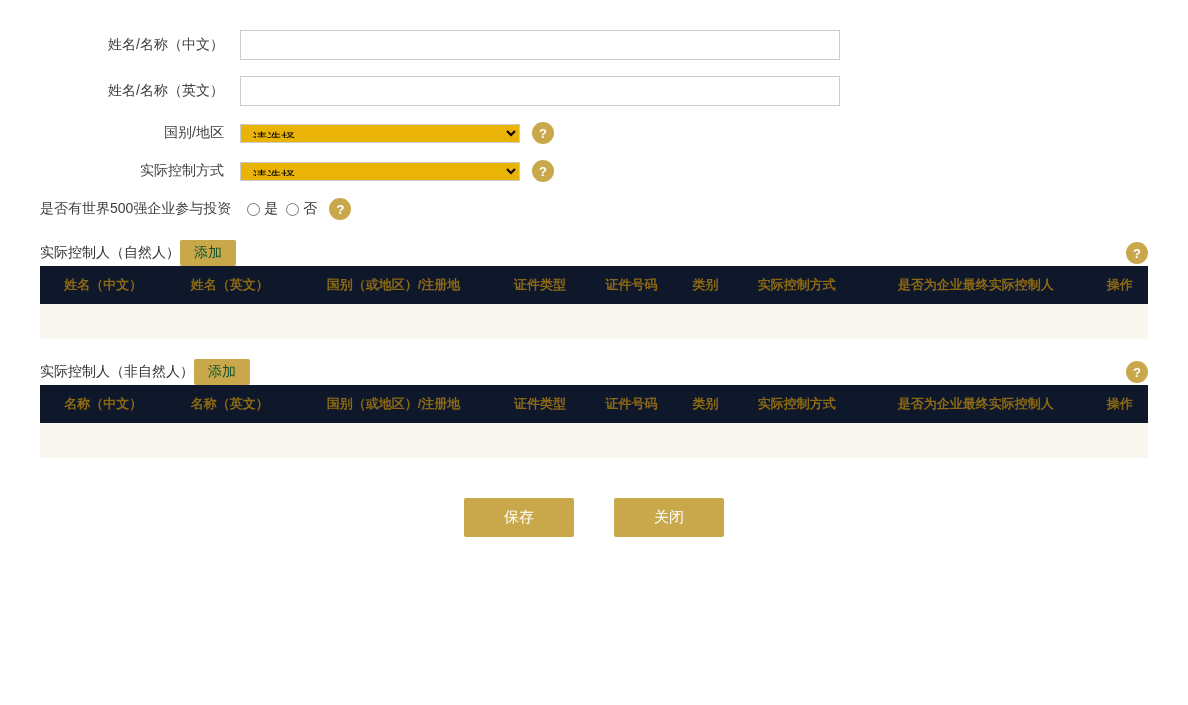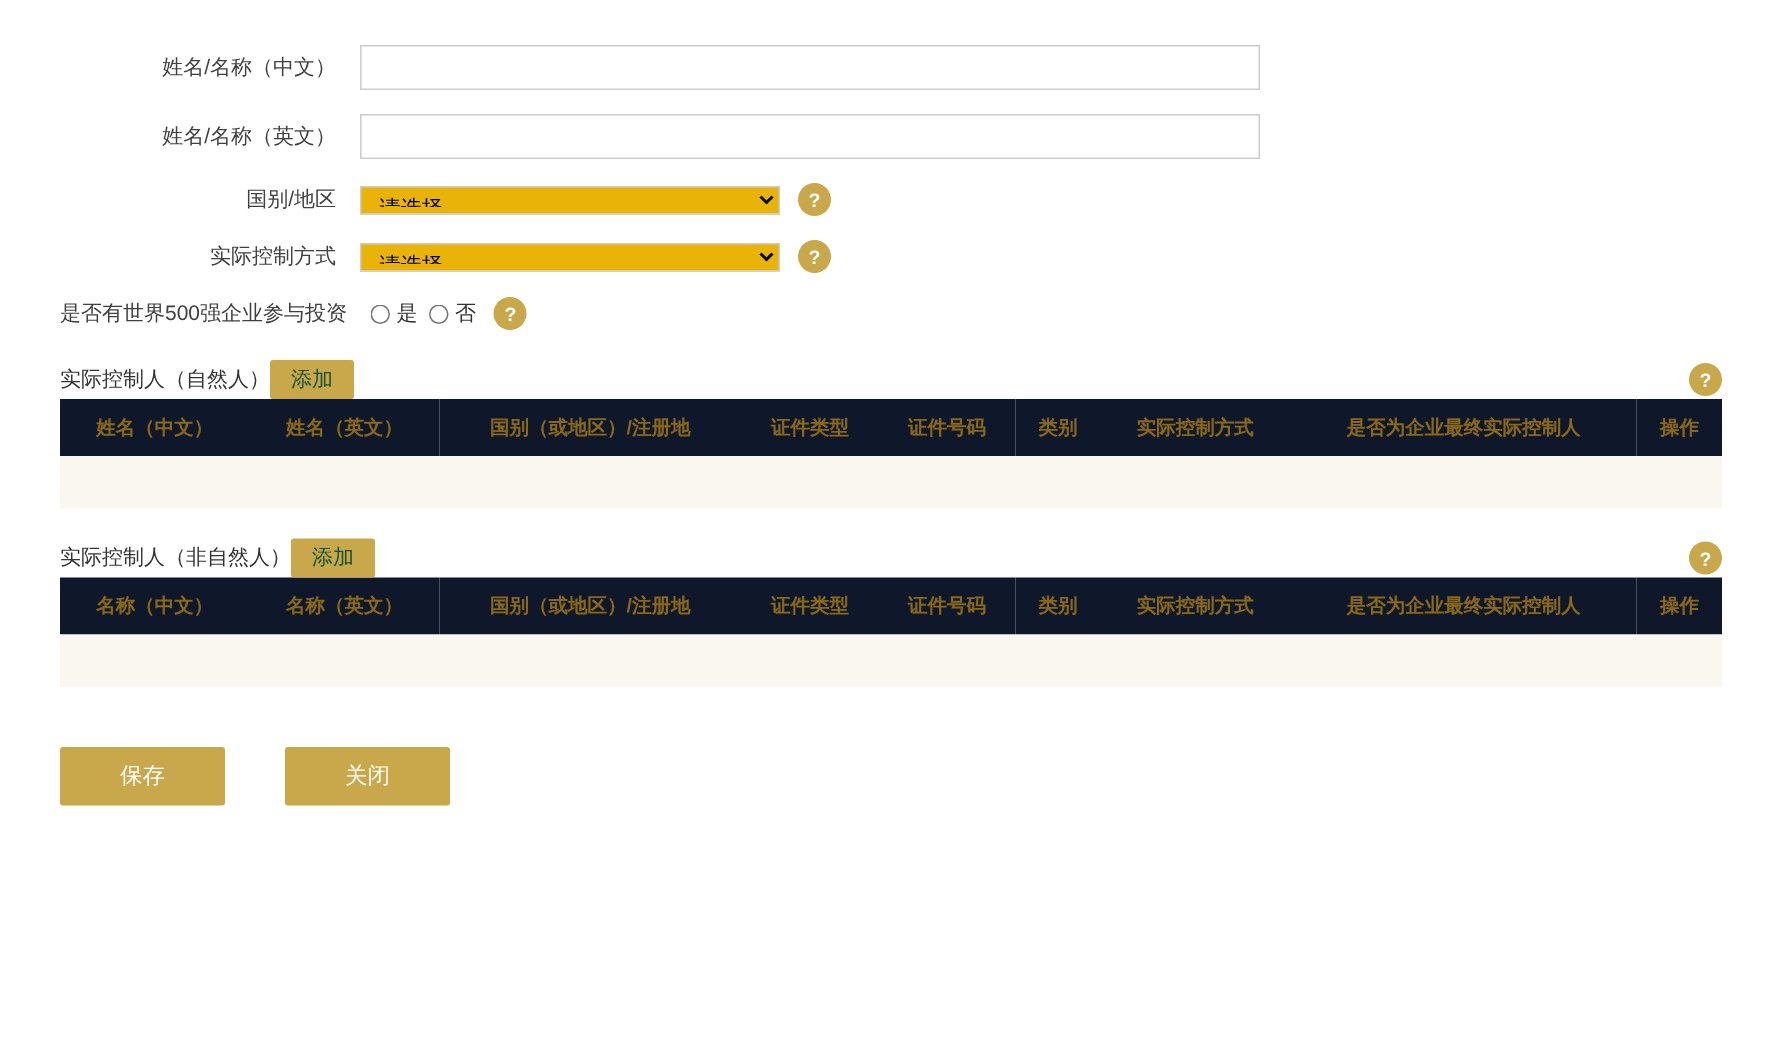--- a/index.html
+++ b/index.html
@@ -131,20 +131,21 @@
 
     tbody td {
       padding: 10px 8px;
       text-align: center;
       font-size: 13px;
       border: none;
     }
 
     .footer-buttons {
       display: flex;
+      justify-content: center;
       gap: 40px;
       margin-top: 40px;
     }
 
     .btn-save, .btn-close {
       background: #c8a84b;
       color: #fff;
       border: none;
       padding: 10px 40px;
       font-size: 15px;

